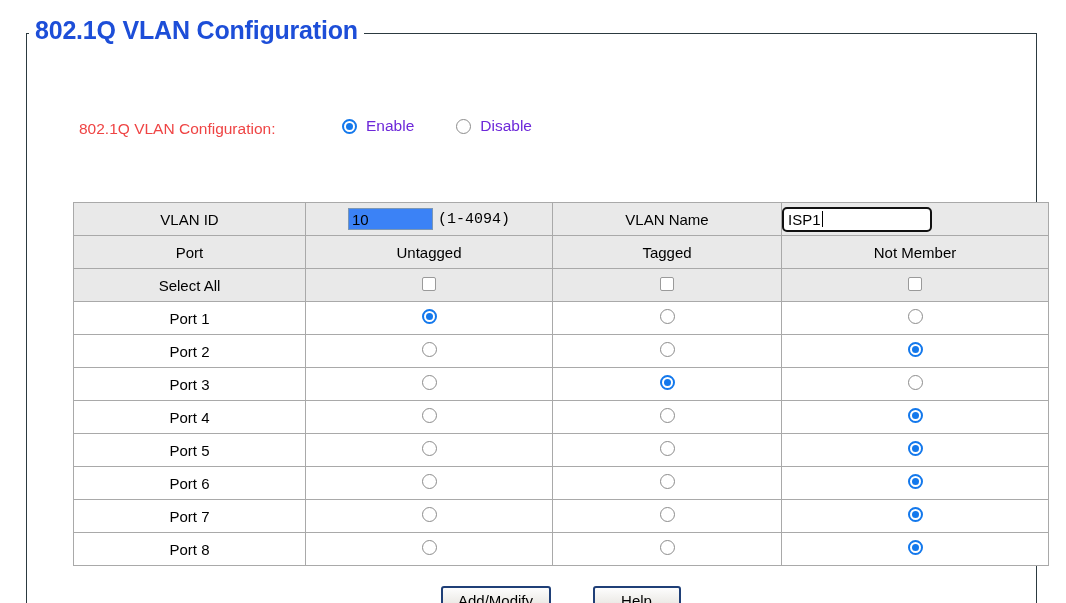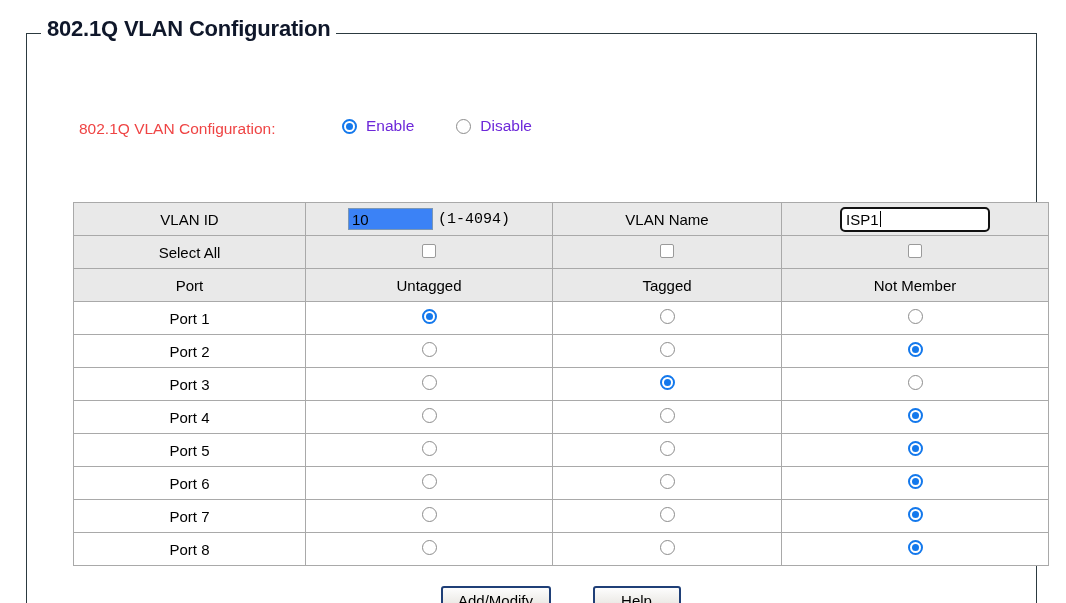--- a/index.html
+++ b/index.html
@@ -26,26 +26,26 @@
     left: 26px;
     top: 33px;
     width: 1011px;
     height: 600px;
     border: 1px solid #2c3a40;
     border-bottom: none;
     background: transparent;
   }
   .frame-legend {
     position: absolute;
-    left: 14px;
+    left: 2px;
     top: -18px;
     padding: 0 6px;
     background: #ffffff;
-    color: #0f172a;
-    font-size: 22px;
+    color: #1d4ed8;
+    font-size: 25px;
     font-weight: bold;
     letter-spacing: -0.2px;
     white-space: nowrap;
   }
 
   
   .toprow {
     position: absolute;
     left: 0;
     top: 70px;
@@ -191,21 +191,21 @@
   .id-hint {
     font-size: 15px;
     color: #000;
     margin-left: 5px;
     white-space: nowrap;
     font-family: Liberation Mono, monospace;
   }
   .namecell {
     display: flex;
     align-items: center;
-    justify-content: center;
+    justify-content: flex-start;
   }
   .name-input {
     position: relative;
     width: 150px;
     height: 25px;
     border: 2px solid #111111;
     border-radius: 5px;
     background: #ffffff;
     display: flex;
     align-items: center;
@@ -288,39 +288,39 @@
             <div class="namecell">
               <div class="name-input">
                 <span class="nval">ISP1</span>
                 <span class="caret"></span>
               </div>
             </div>
           </td>
         </tr>
 
         <tr class="head">
-          <td>Select All</td>
-          <td>
-            <span class="checkbox"></span>
-          </td>
-          <td>
-            <span class="checkbox"></span>
-          </td>
-          <td>
-            <span class="checkbox"></span>
-          </td>
-        </tr>
-
-        <tr class="head">
           <td>Port</td>
           <td>Untagged</td>
           <td>Tagged</td>
           <td>Not Member</td>
         </tr>
 
+        <tr class="head">
+          <td>Select All</td>
+          <td>
+            <span class="checkbox"></span>
+          </td>
+          <td>
+            <span class="checkbox"></span>
+          </td>
+          <td>
+            <span class="checkbox"></span>
+          </td>
+        </tr>
+
         <tr class="body">
           <td>Port 1</td>
           <td>
             <span class="radio checked"></span>
           </td>
           <td>
             <span class="radio"></span>
           </td>
           <td>
             <span class="radio"></span>

